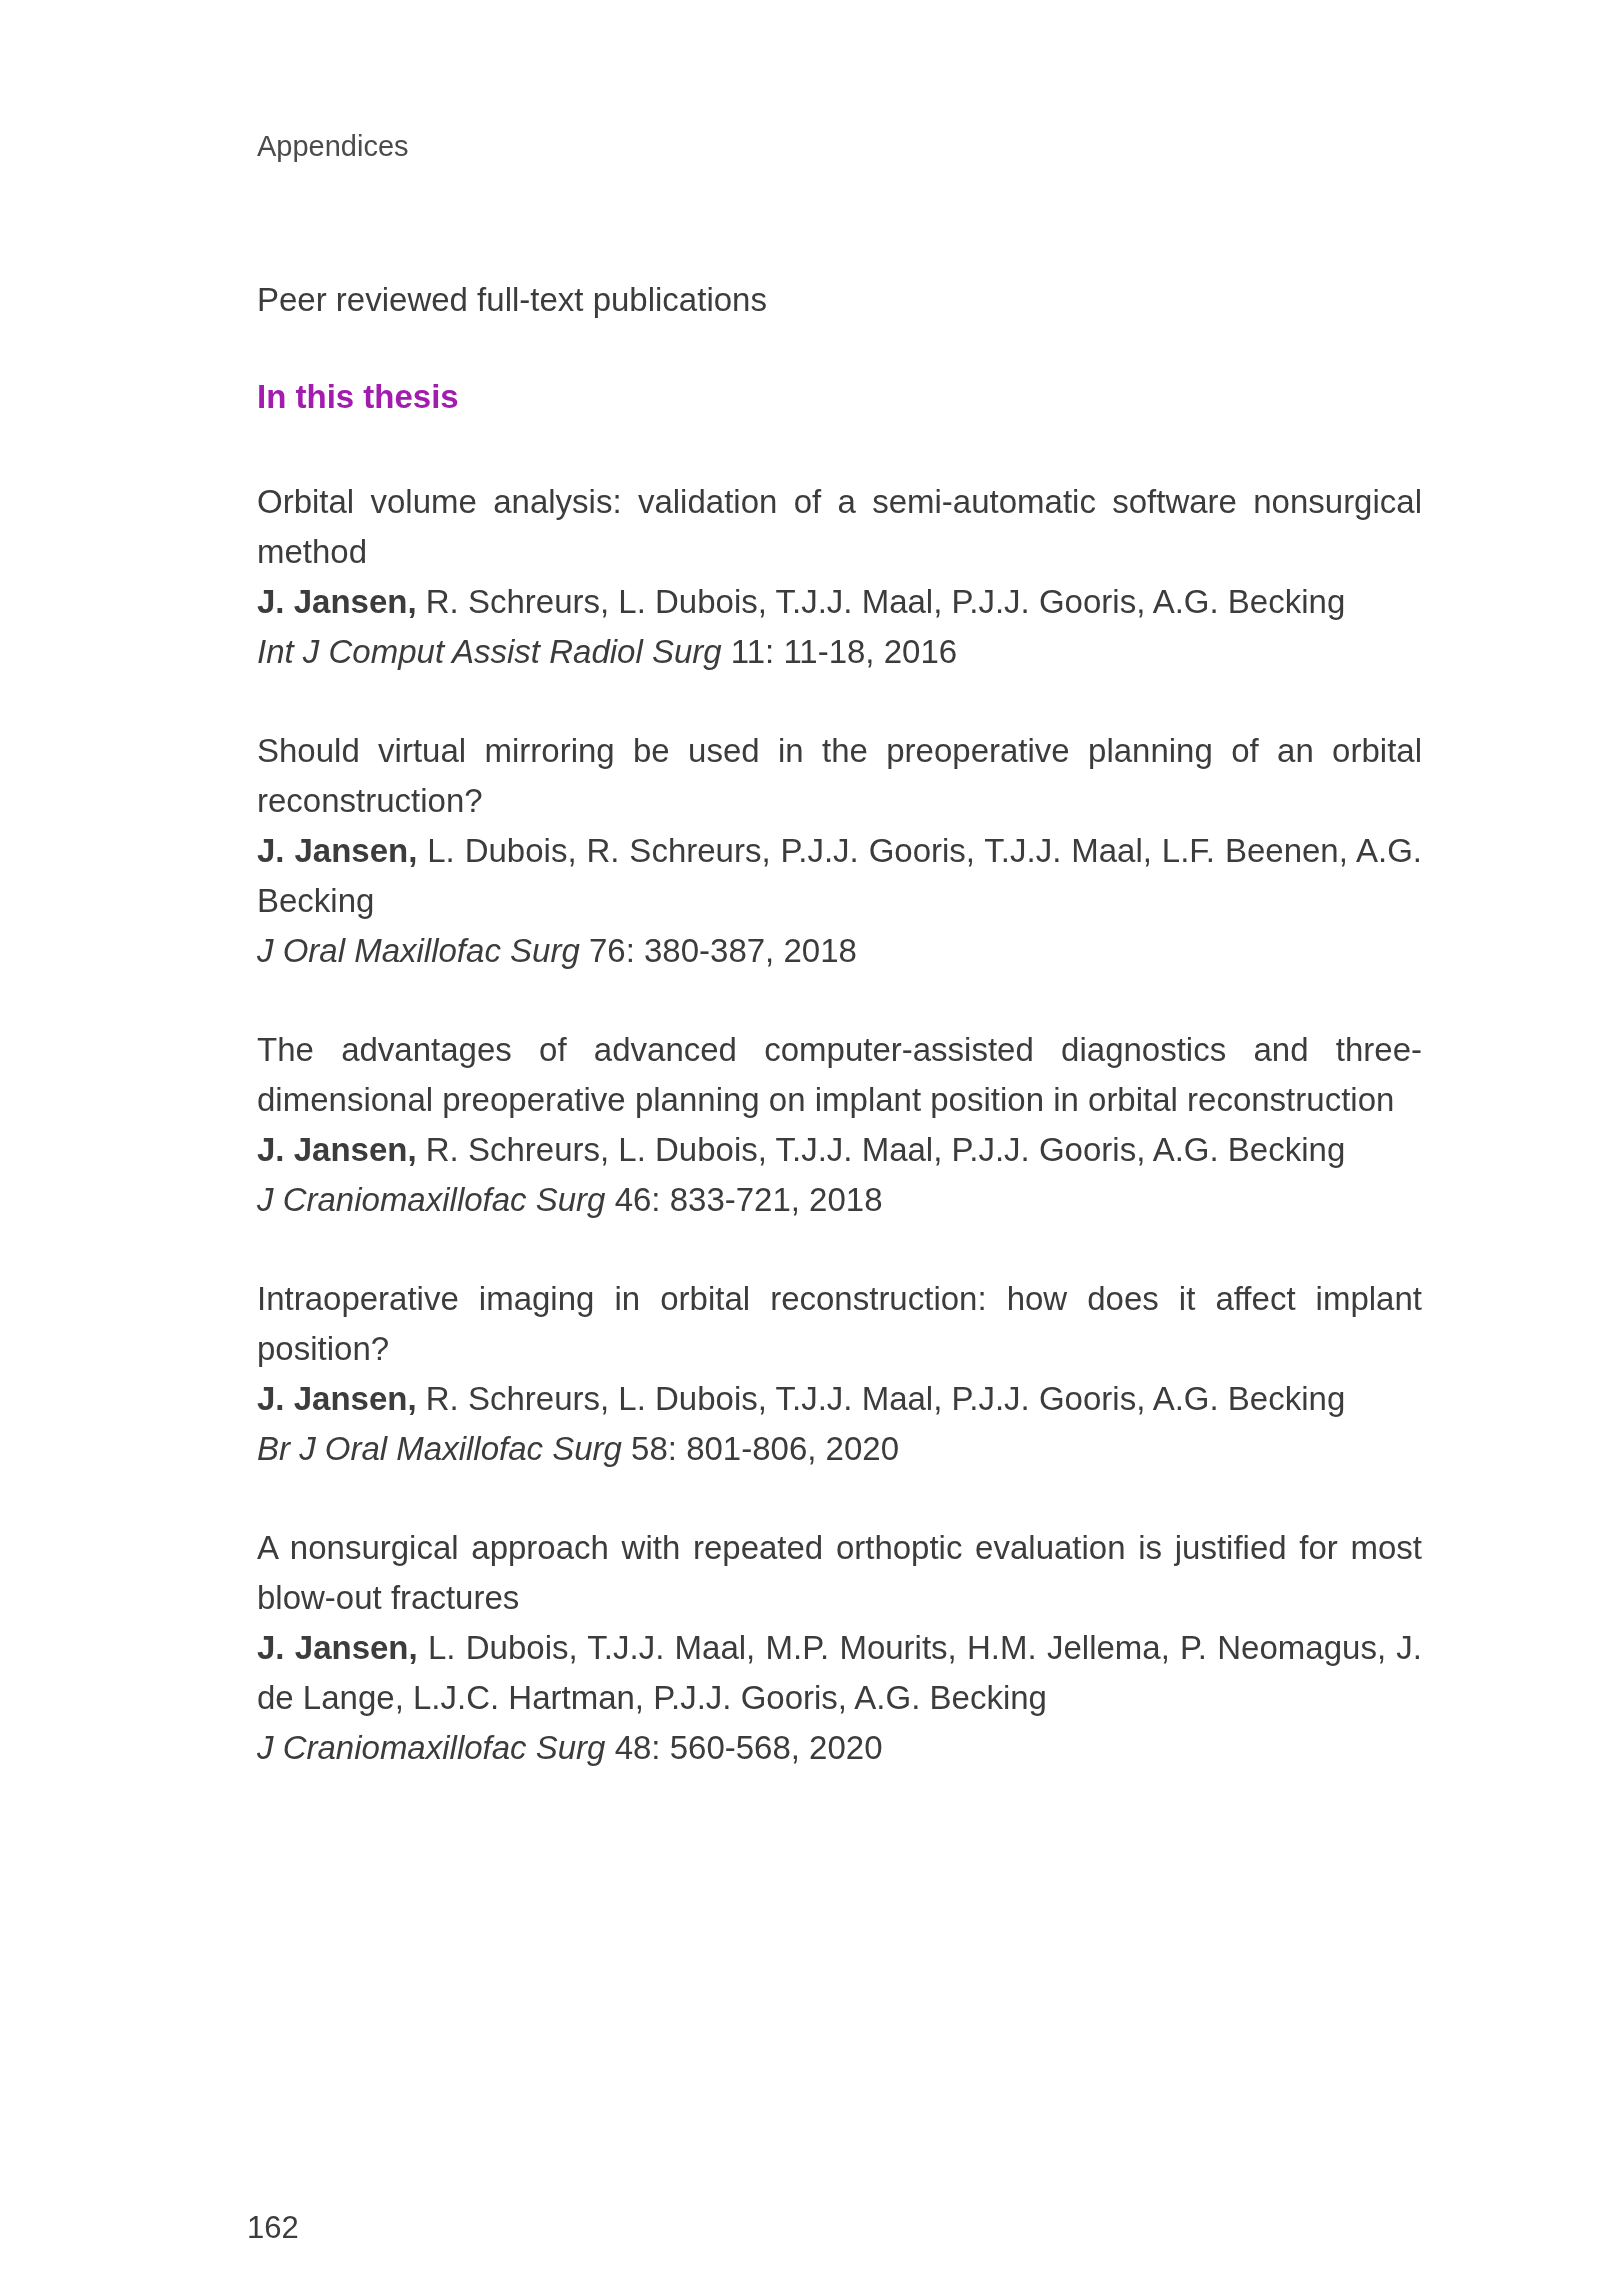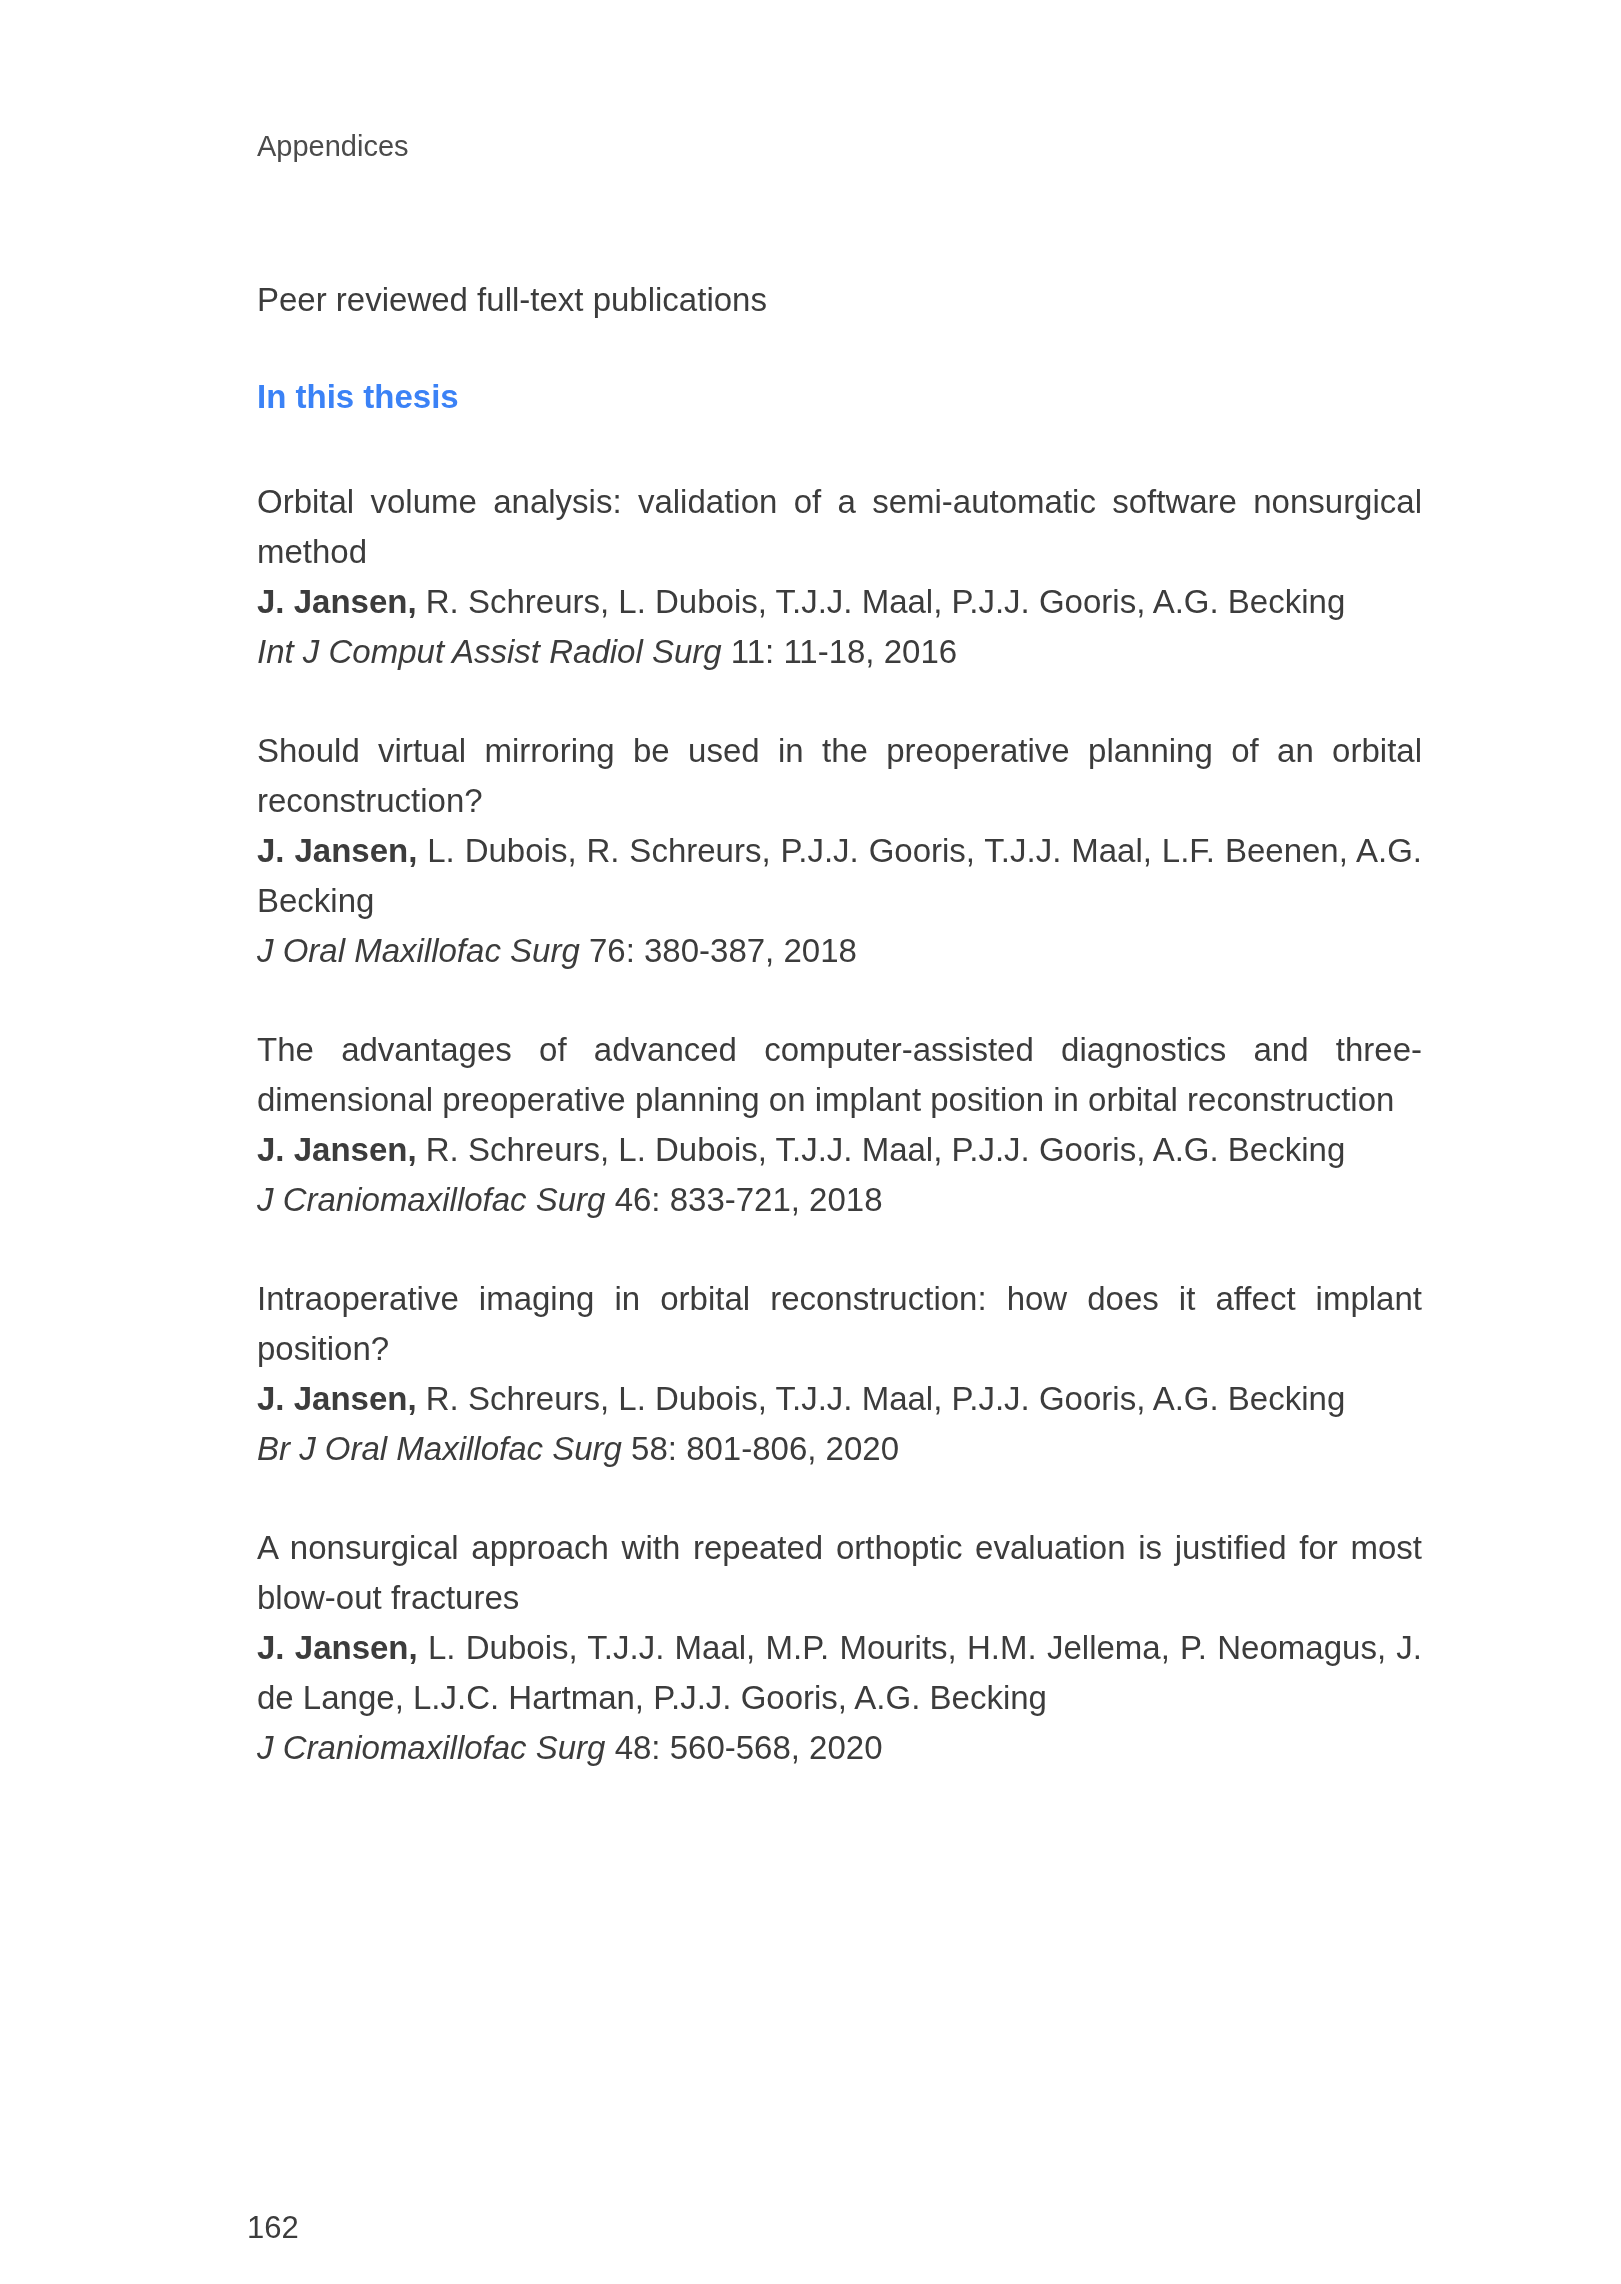--- a/index.html
+++ b/index.html
@@ -34,21 +34,21 @@
   .intro {
     margin: 110px 0 0 0;
     font-size: 33px;
     line-height: 50px;
   }
   .section-heading {
     margin: 47px 0 0 0;
     font-size: 33px;
     line-height: 50px;
     font-weight: bold;
-    color: #3b82f6;
+    color: #a21caf;
   }
   .pubs {
     margin-top: 55px;
   }
   .pub {
     margin: 0 0 49px 0;
     font-size: 33px;
     line-height: 50px;
     text-align: justify;
   }

